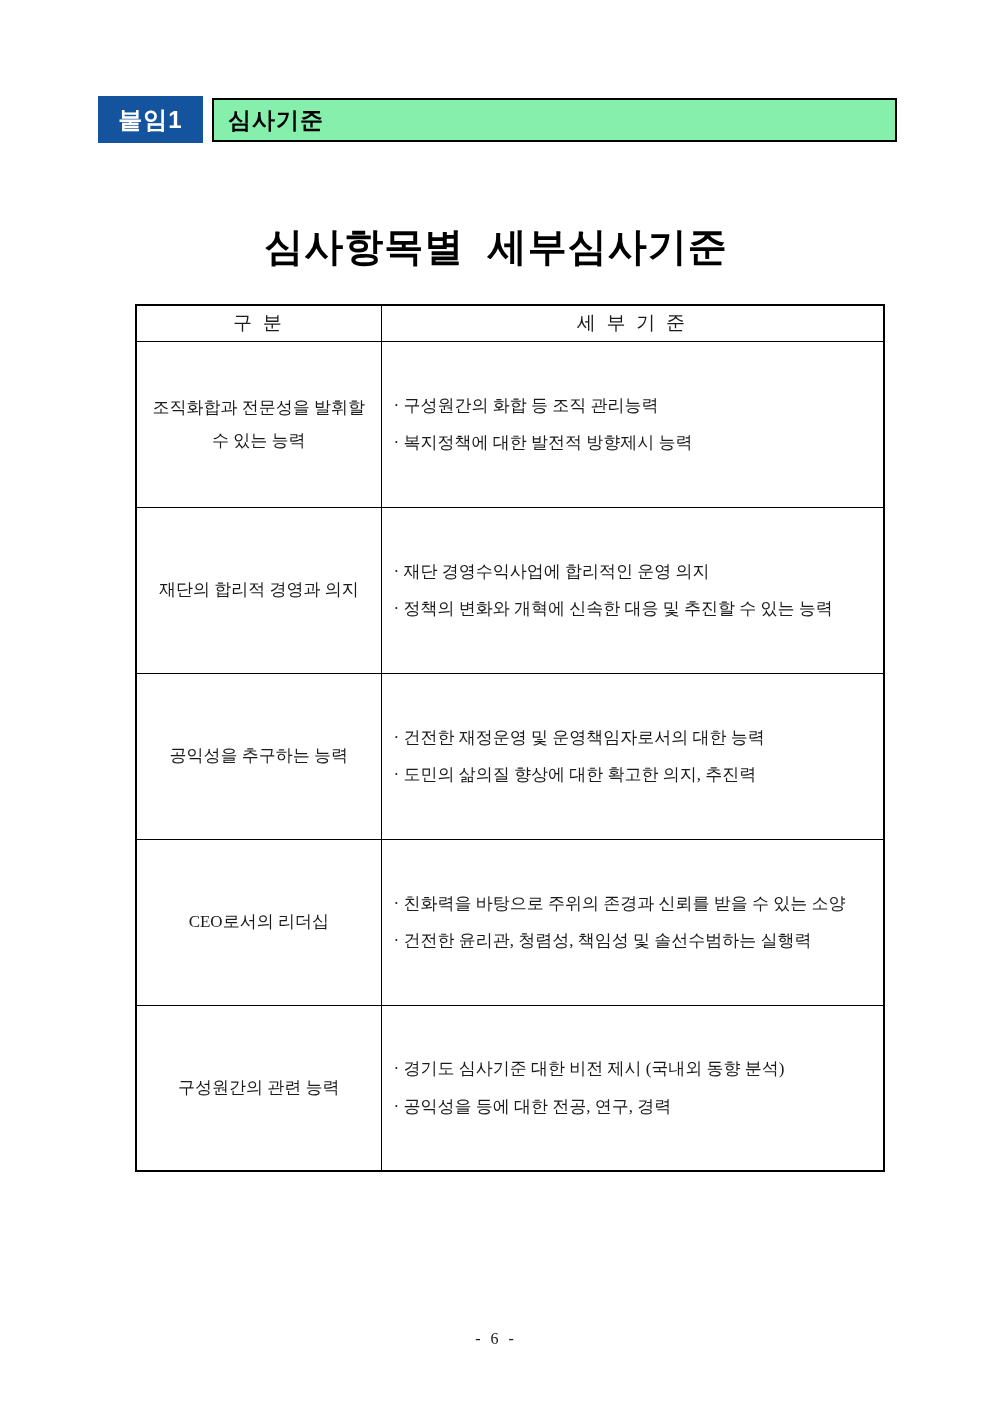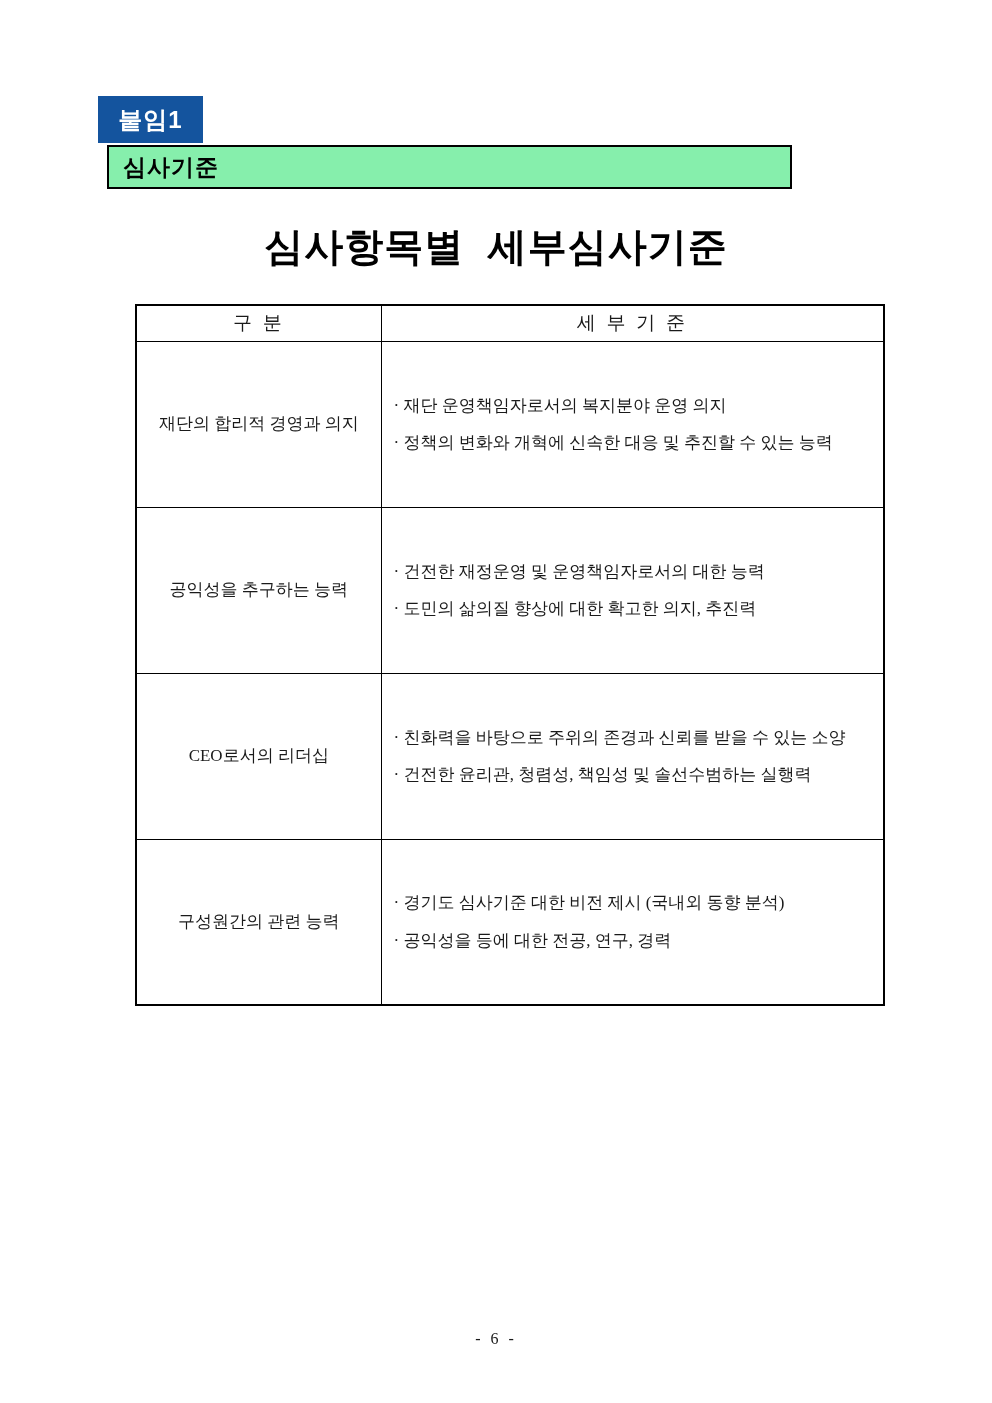--- a/index.html
+++ b/index.html
@@ -13,21 +13,20 @@
     overflow: hidden;
   }
 
   
   .attach-header {
     position: absolute;
     left: 98px;
     top: 96px;
     display: flex;
     align-items: flex-start;
-    flex-direction: column;
   }
   .attach-badge {
     width: 105px;
     height: 47px;
     background: #14549e;
     color: #ffffff;
     font-size: 24px;
     font-weight: bold;
     display: flex;
     align-items: center;
@@ -138,23 +137,30 @@
     <col class="col-criteria">
   </colgroup>
   <thead>
     <tr>
       <th>구 분</th>
       <th>세 부 기 준</th>
     </tr>
   </thead>
   <tbody>
     <tr>
+      <td class="cell-category">조직화합과 전문성을 발휘할 수 있는 능력</td>
+      <td class="cell-criteria">
+        <div class="criterion-line">· 구성원간의 화합 등 조직 관리능력</div>
+        <div class="criterion-line">· 복지정책에 대한 발전적 방향제시 능력</div>
+      </td>
+    </tr>
+    <tr>
       <td class="cell-category">재단의 합리적 경영과 의지</td>
       <td class="cell-criteria">
-        <div class="criterion-line">· 재단 운영책임자로서의 복지분야 운영 의지</div>
+        <div class="criterion-line">· 재단 경영수익사업에 합리적인 운영 의지</div>
         <div class="criterion-line">· 정책의 변화와 개혁에 신속한 대응 및 추진할 수 있는 능력</div>
       </td>
     </tr>
     <tr>
       <td class="cell-category">공익성을 추구하는 능력</td>
       <td class="cell-criteria">
         <div class="criterion-line">· 건전한 재정운영 및 운영책임자로서의 대한 능력</div>
         <div class="criterion-line">· 도민의 삶의질 향상에 대한 확고한 의지, 추진력</div>
       </td>
     </tr>

